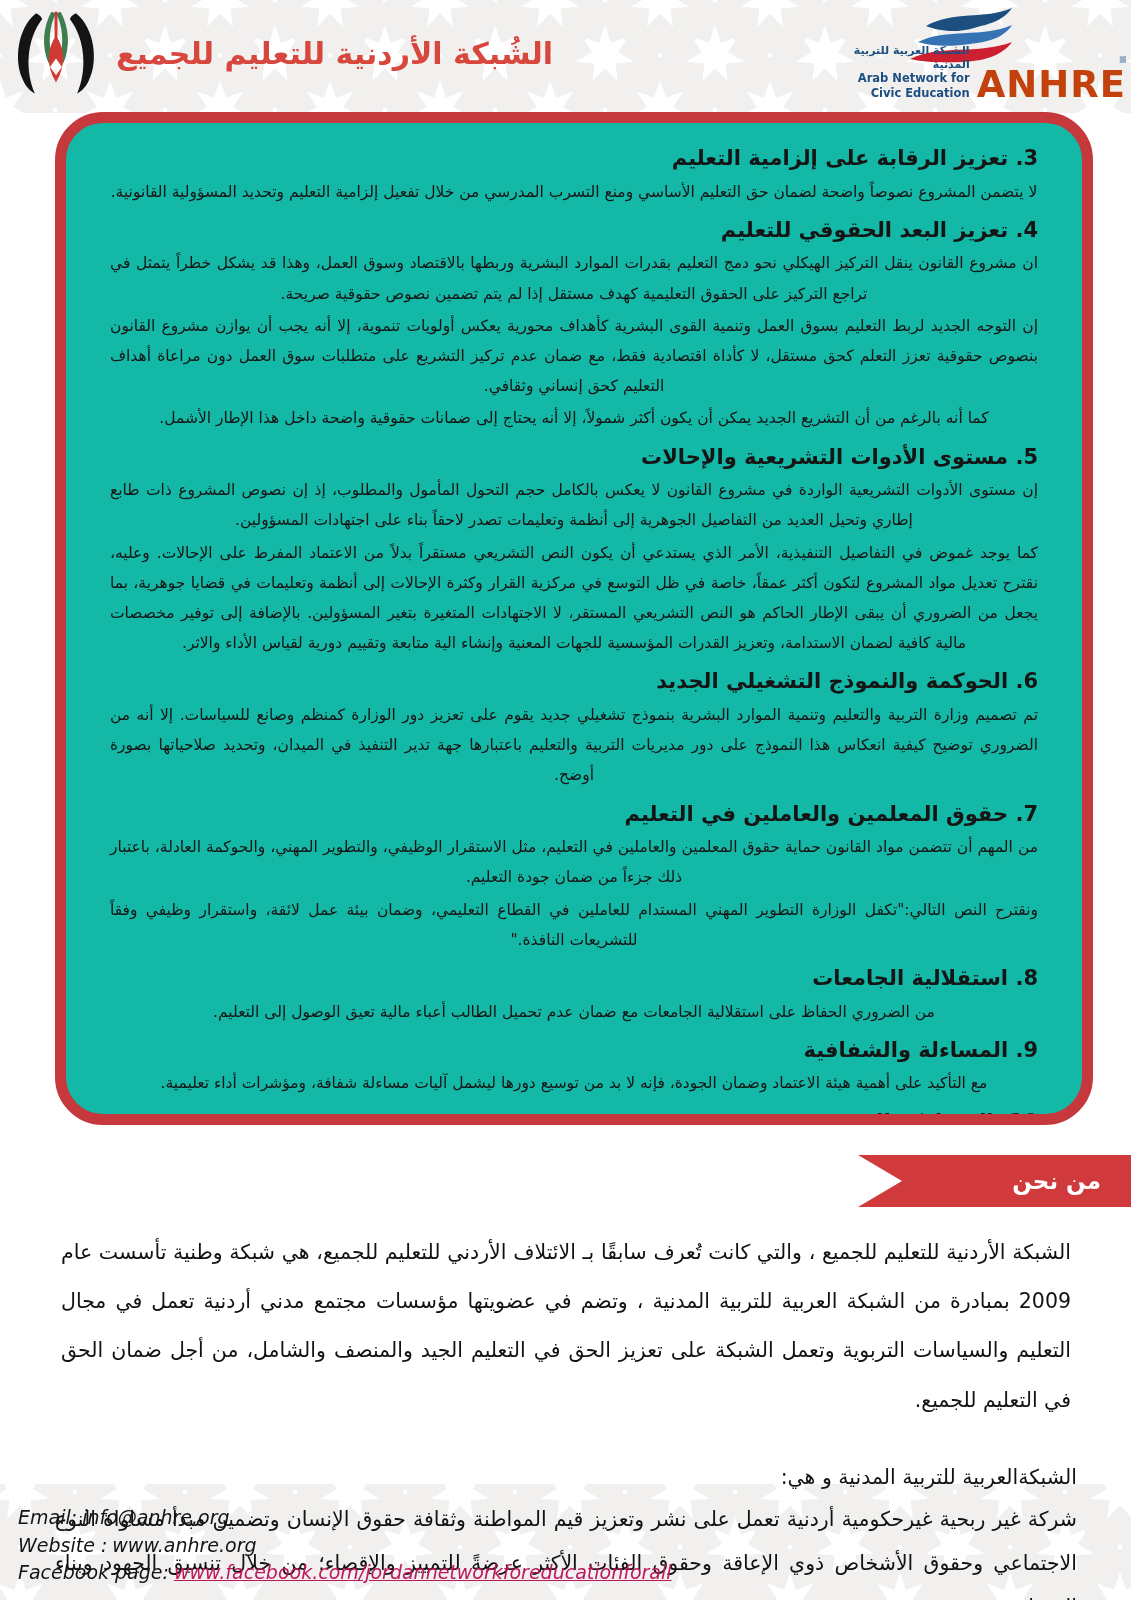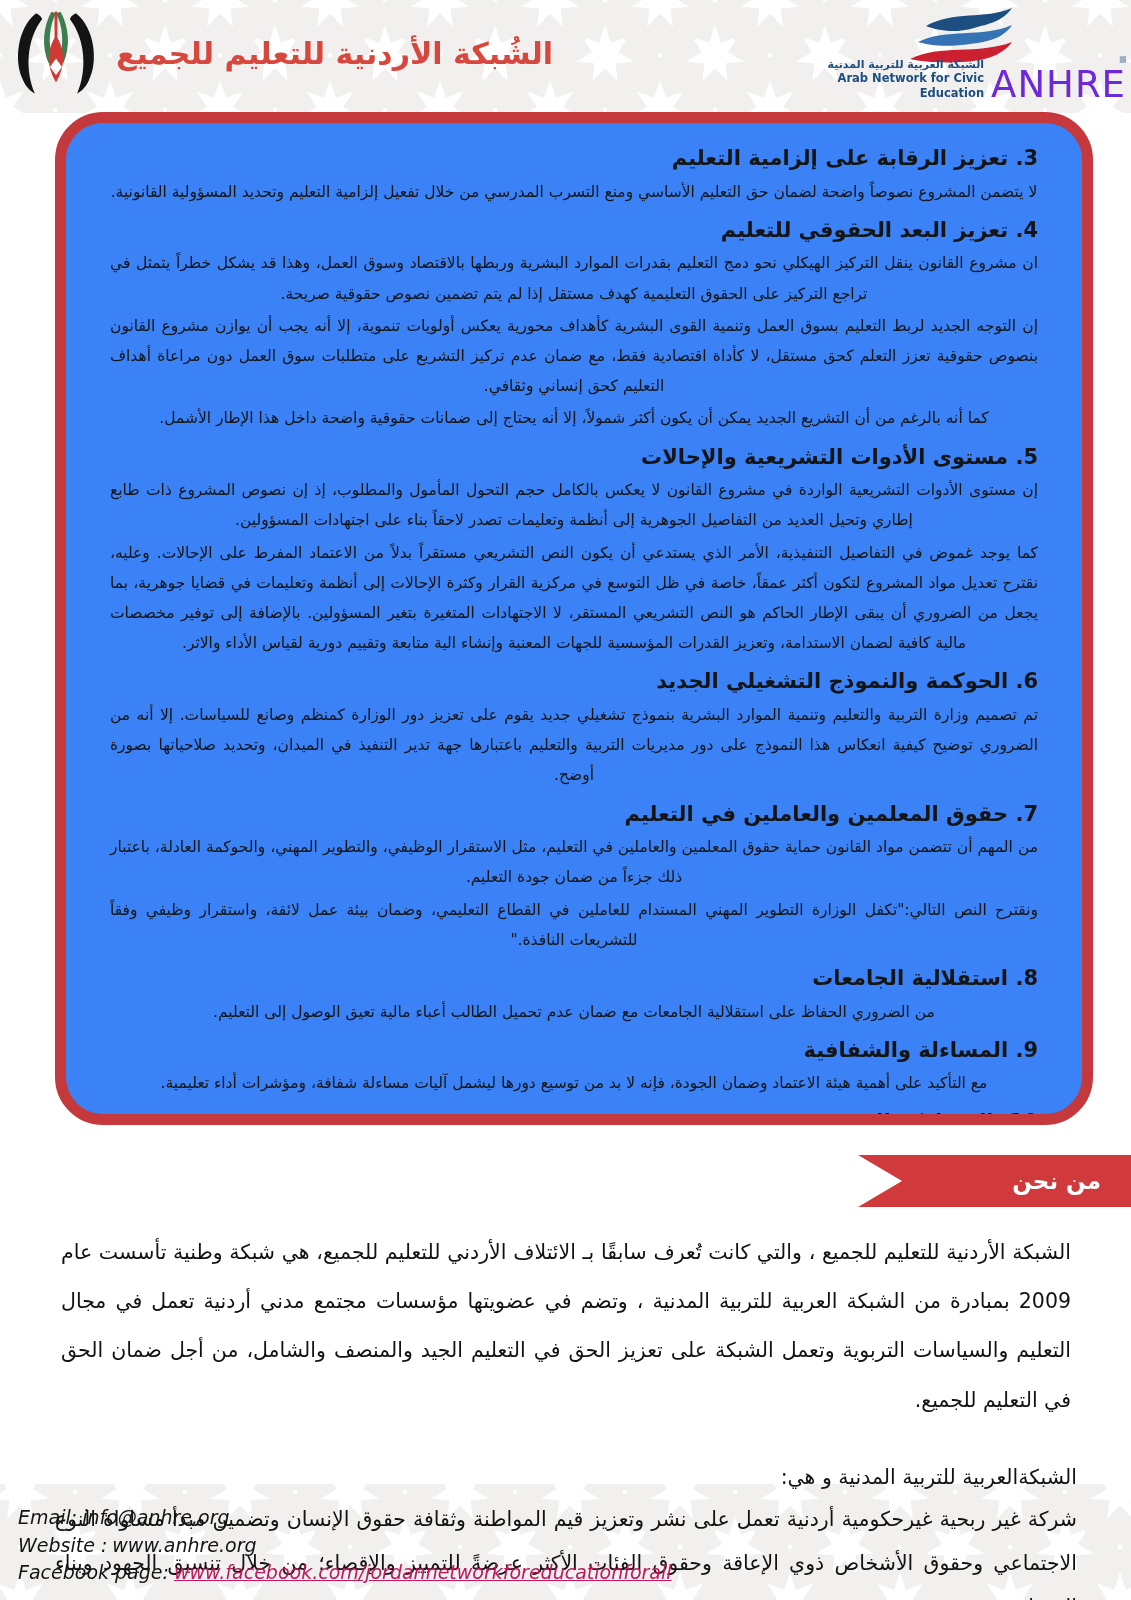--- a/index.html
+++ b/index.html
@@ -13,25 +13,25 @@
   .hdr{position:absolute;left:0;top:0;width:1131px;height:112px;z-index:1;}
   .logo-left{position:absolute;left:10px;top:6px;display:flex;align-items:center;gap:14px;}
   .jlogo-text{display:flex;flex-direction:column;line-height:1.25;}
   .jlogo-ar{color:#d8473e;font-size:30px;font-weight:bold;direction:rtl;text-align:right;}
   .jlogo-en{color:#4e7d5b;font-size:26px;font-weight:bold;}
   .logo-right{position:absolute;left:826px;top:2px;width:300px;height:104px;}
   .anhre-bottom{position:absolute;left:0;bottom:6px;width:300px;display:flex;justify-content:flex-end;align-items:flex-end;gap:7px;}
   .anhre-small{text-align:right;color:#1c4e80;line-height:1.25;}
   .anhre-small .ar{font-size:11px;font-weight:bold;direction:rtl;}
   .anhre-small .en{font-size:11.5px;font-weight:bold;}
-  .anhre-big{font-size:37px;font-weight:normal;color:#6d28d9;line-height:0.85;letter-spacing:1px;}
+  .anhre-big{font-size:37px;font-weight:bold;color:#c2410c;line-height:0.85;letter-spacing:1px;}
 
   
   .content-box{position:absolute;left:55px;top:112px;width:1038px;height:1013px;box-sizing:border-box;
-     background:#3b82f6;border:11px solid #c5393c;border-radius:48px;padding:12px 44px 18px;
+     background:#14b8a6;border:11px solid #c5393c;border-radius:48px;padding:12px 44px 18px;
      z-index:1;direction:rtl;overflow:hidden;}
   h2.sec{font-size:21px;font-weight:bold;margin:7px 0 2px;text-align:right;line-height:1.55;color:#151515;}
   p.body{font-size:15.5px;margin:0 0 2px;line-height:1.95;text-align:justify;text-align-last:center;color:#151515;}
 
   
   .ribbon{position:absolute;top:1155px;left:858px;width:273px;height:52px;background:#d13a3c;
      clip-path:polygon(0 0,100% 0,100% 100%,0 100%,44px 50%);
      z-index:1;display:flex;align-items:center;justify-content:flex-end;
      padding-left:10px;padding-right:30px;box-sizing:border-box;text-align:right;}
   .ribbon span{color:#ffffff;font-size:23px;font-weight:bold;direction:rtl;}

